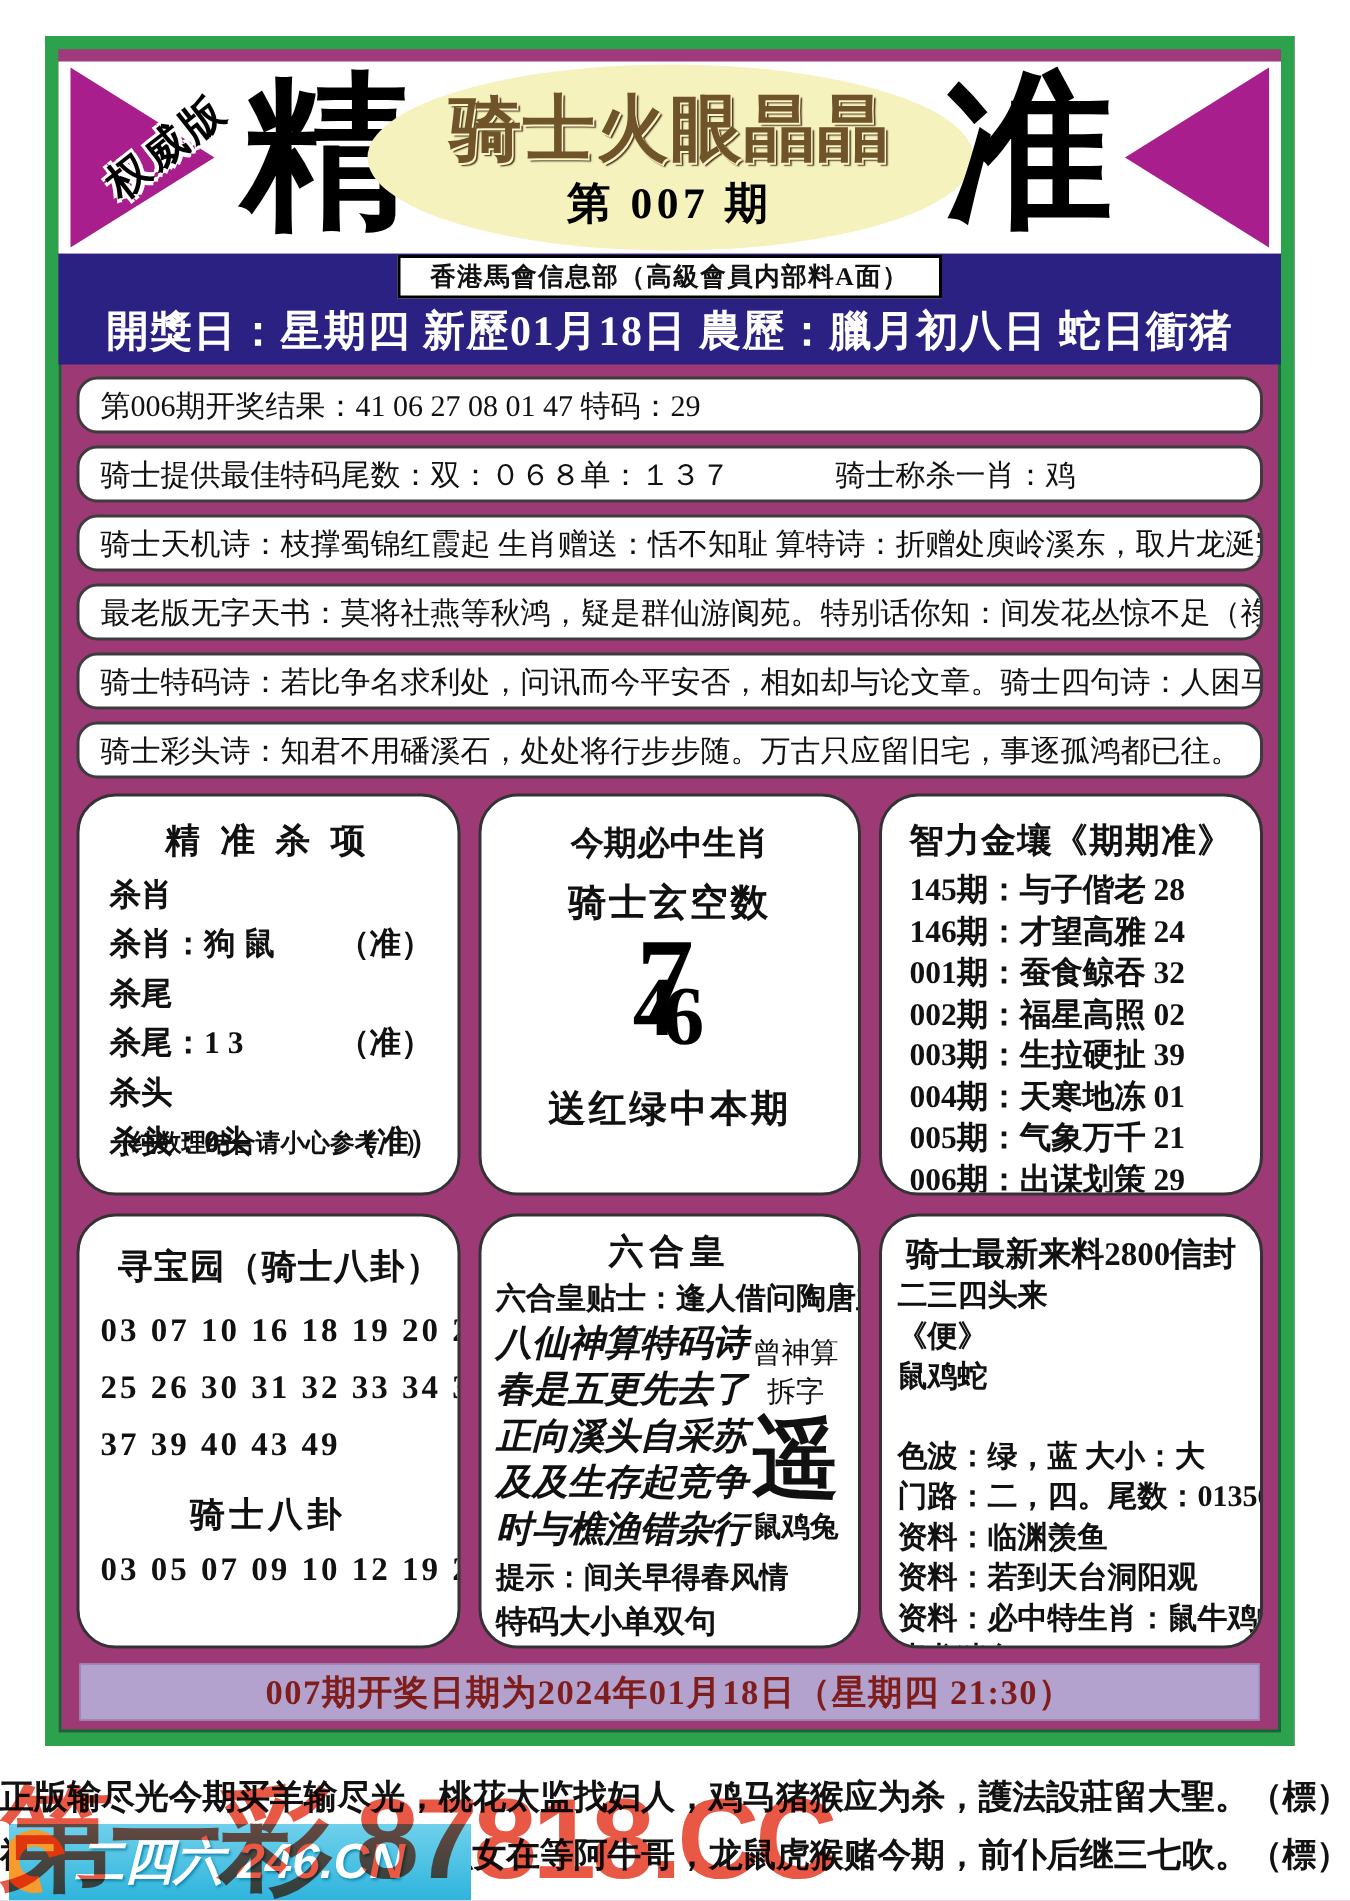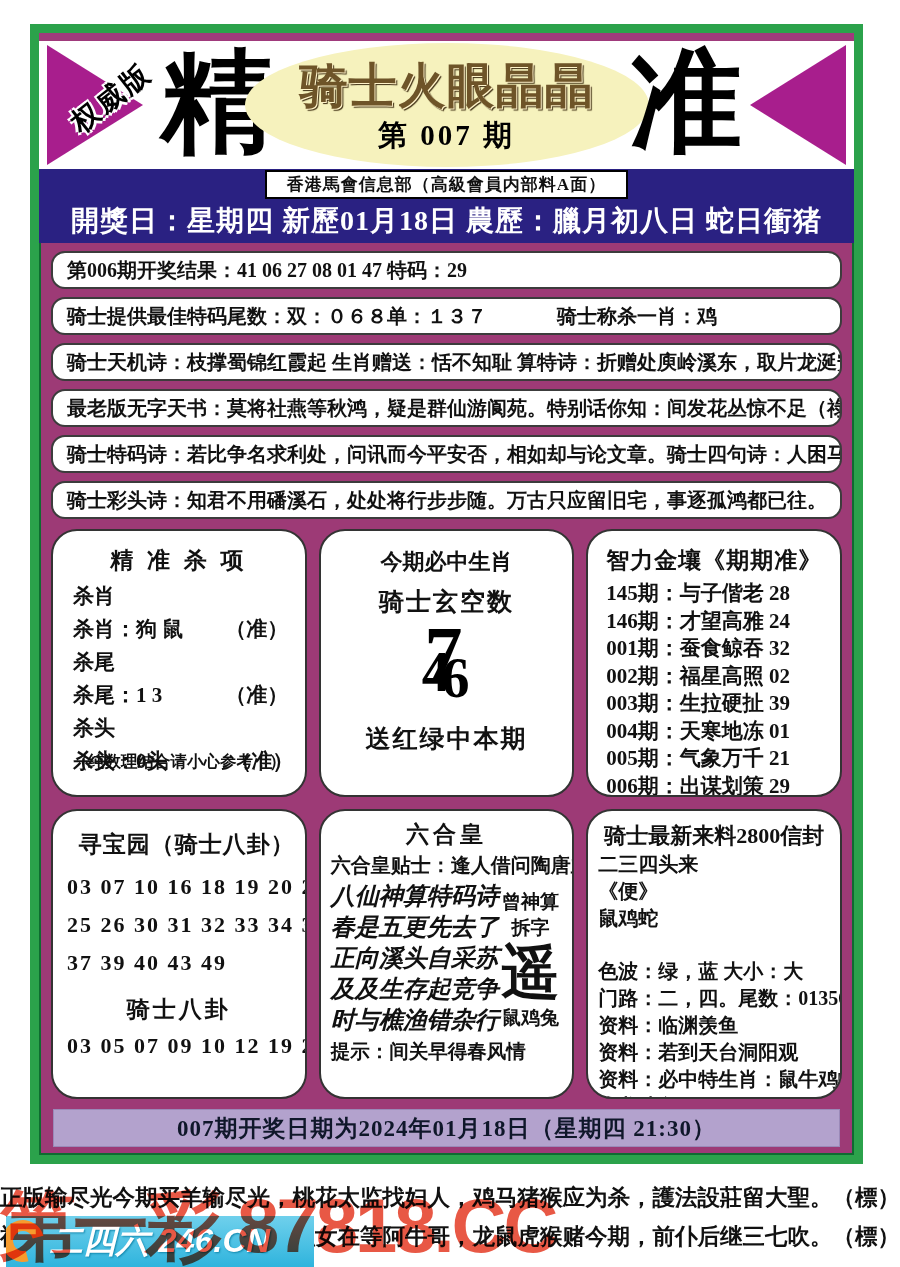--- a/index.html
+++ b/index.html
@@ -34,21 +34,21 @@
   
   .navy { background:#2a2182; height:74px; text-align:center; }
   .orgbox { display:inline-block; background:#fff; border:2px solid #000;
             font-size:17px; font-weight:700; padding:1px 20px; margin-top:1px; letter-spacing:1px; }
   .drawline { color:#fff; font-weight:700; font-size:28px; letter-spacing:1px; margin-top:3px; white-space:nowrap; }
 
   
   .content { padding:8px 12px 0; }
   .irow { height:38px; background:#fff; border:2px solid #3c3c3c; border-radius:14px;
           display:flex; align-items:center; padding:0 14px; margin-bottom:8px;
-          font-size:20px; font-weight:700; white-space:nowrap; overflow:hidden; }
+          font-size:20px; font-weight:400; white-space:nowrap; overflow:hidden; }
   .irow .right-part { margin-left:70px; }
 
   .grid { display:grid; grid-template-columns:1fr 1fr 1fr; grid-template-rows:268px 290px;
           gap:12px; margin-top:10px; }
   .gbox { background:#fff; border:2px solid #333; border-radius:26px; padding:8px 10px;
           position:relative; overflow:hidden; }
   .gtitle { text-align:center; font-size:23px; font-weight:700; letter-spacing:4px; margin:6px 0 4px; }
   .kill-lines { font-size:21px; font-weight:600; line-height:33px; padding-left:10px; margin-top:4px; white-space:nowrap; }
   .kill-note { position:absolute; bottom:22px; left:0; right:0; text-align:center; font-size:16.5px; font-weight:600; }
 
@@ -66,32 +66,32 @@
   .gold-entries { font-size:21px; font-weight:600; line-height:27.5px; padding-left:8px; white-space:nowrap; }
 
   .tre-title { text-align:right; font-size:23px; font-weight:700; margin-top:10px; letter-spacing:1px; }
   .tre-nums { font-size:22px; font-weight:600; line-height:38px; letter-spacing:2px; padding-left:4px; margin-top:8px; white-space:nowrap; }
   .tre-title2 { text-align:center; font-size:23px; font-weight:700; margin-top:12px; letter-spacing:3px; }
 
   .king-tip { font-size:20px; font-weight:600; white-space:nowrap; margin-top:2px; }
   .king-cols { display:flex; margin-top:2px; }
   .king-left { flex:1.18; font-size:24px; font-weight:600; line-height:31px; white-space:nowrap;font-style:italic; }
   .king-right { flex:0.82; text-align:center; padding-top:8px; }
-  .split-title { font-size:19px; font-weight:700; }
+  .split-title { font-size:19px; font-weight:400; }
   .split-char { font-size:58px; font-weight:700; line-height:64px; }
   .split-zod { font-size:19px; font-weight:600; }
   .king-hint { font-size:19.5px; font-weight:600; margin-top:2px; white-space:nowrap; }
   .king-size { font-size:21px; font-weight:600; margin-top:2px; }
 
   .let-title { font-size:22px; font-weight:700; text-align:center; margin-top:2px; white-space:nowrap; }
   .let-lines { font-size:20px; font-weight:600; line-height:27px; white-space:nowrap; }
   .let-lines2 { font-size:20px; font-weight:600; line-height:27px; margin-top:26px; white-space:nowrap; }
 
   .banner { margin:10px 2px 0; height:38px; background:#b3a2cd; border:1px solid #9a89b8;
-            text-align:center; color:#0f172a; font-weight:700; font-size:23px; line-height:37px; letter-spacing:1px;font-family:Liberation Serif, serif; }
+            text-align:center; color:#7f1d1d; font-weight:700; font-size:23px; line-height:37px; letter-spacing:1px;font-family:Liberation Serif, serif; }
 
   
   .footer { position:absolute; left:0; top:1178px; width:900px; text-align:center; }
   .fline { font-size:22.5px; font-weight:600; line-height:39px; white-space:nowrap; }
 
   .wm-red { position:absolute; left:0px; top:1176px; font-size:76px; font-weight:900;
             color:#e64a35; opacity:0.92; white-space:nowrap; letter-spacing:-3px;
             mix-blend-mode:multiply; z-index:5; font-family:"Liberation Sans",sans-serif; }
   .wm-teal { position:absolute; left:6px; top:1216px; width:308px; height:51px; z-index:4;
              background:linear-gradient(#6fd0ec,#2fb4dd); display:flex; align-items:center;
@@ -211,20 +211,21 @@
               <div>及及生存起竞争</div>
               <div>时与樵渔错杂行</div>
             </div>
             <div class="king-right">
               <div class="split-title">曾神算拆字</div>
               <div class="split-char">遥</div>
               <div class="split-zod">鼠鸡兔</div>
             </div>
           </div>
           <div class="king-hint">提示：间关早得春风情</div>
+          <div class="king-size">特码大小单双句</div>
 
         </div>
 
         <div class="gbox">
           <div class="let-title">骑士最新来料2800信封</div>
           <div class="let-lines">
             <div>二三四头来</div>
             <div>《便》</div>
             <div>鼠鸡蛇</div>
           </div>

